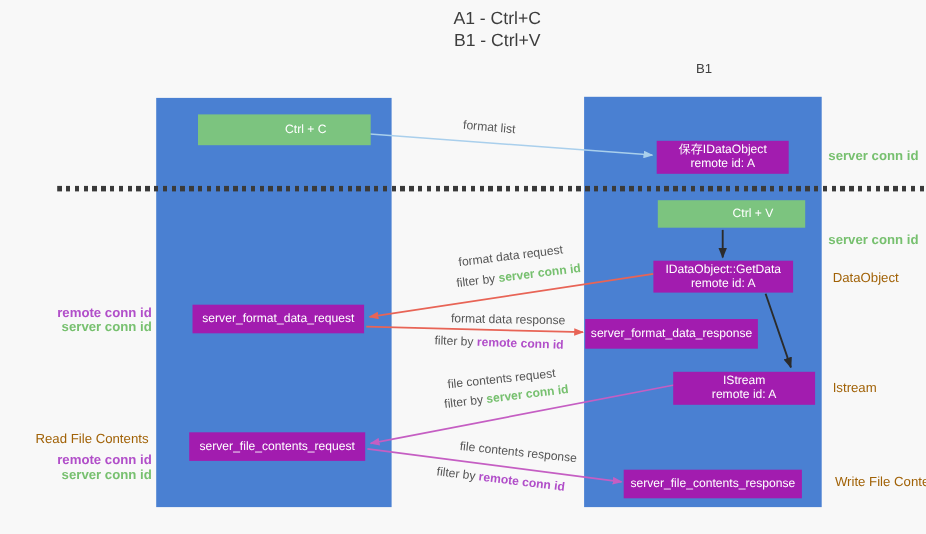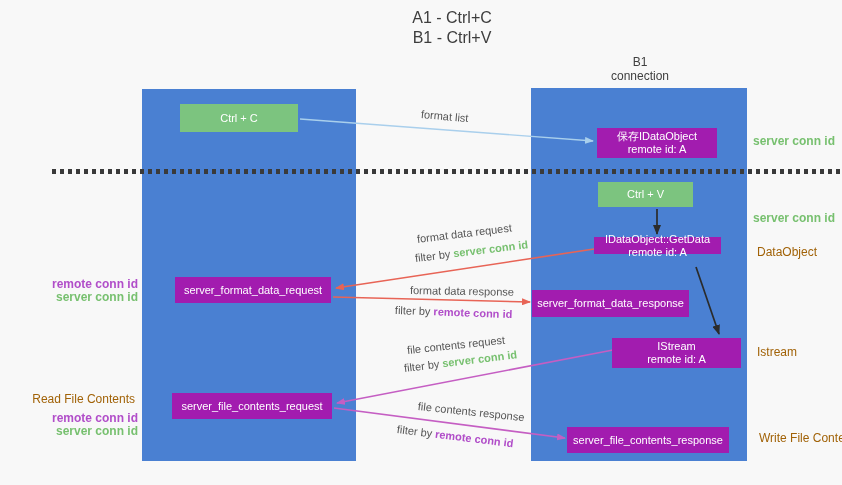--- a/index.html
+++ b/index.html
@@ -23,26 +23,26 @@
   #header-right{left:488px;top:55px;width:216px;}
 
   .dotted{position:absolute;left:8px;top:169px;width:816px;height:5px;
           background:repeating-linear-gradient(90deg,#3a3a3a 0 4px,transparent 4px 8px);}
 
   svg.arrows{position:absolute;left:0;top:0;pointer-events:none;}
 
   .node{position:absolute;display:flex;flex-direction:column;justify-content:center;
         align-items:center;color:#ffffff;font-size:11px;line-height:13px;text-align:center;
         white-space:nowrap;}
-  .green{background:#7cc47f;}
+  .green{background:#7cc47f;padding-left:39px;}
   .orange{background:#a21caf;}
   #node-ctrl-c{left:136px;top:104px;width:118px;height:28px;}
   #node-save{left:553px;top:128px;width:120px;height:30px;}
   #node-ctrl-v{left:554px;top:182px;width:95px;height:25px;}
-  #node-getdata{left:550px;top:237px;width:127px;height:17px;}
+  #node-getdata{left:550px;top:237px;width:127px;height:29px;}
   #node-format-request{left:131px;top:277px;width:156px;height:26px;}
   #node-format-response{left:488px;top:290px;width:157px;height:27px;}
   #node-istream{left:568px;top:338px;width:129px;height:30px;}
   #node-file-request{left:128px;top:393px;width:160px;height:26px;}
   #node-file-response{left:523px;top:427px;width:162px;height:26px;}
 
   .side-label{position:absolute;font-size:12px;white-space:nowrap;}
   .right-align{text-align:right;}
   .bold-green{color:#77c06f;font-weight:bold;}
   .bold-purple{color:#b14ec9;font-weight:bold;}
@@ -80,21 +80,20 @@
   <div class="title">
     <div>A1 - Ctrl+C</div>
     <div>B1 - Ctrl+V</div>
   </div>
 
   <div class="lane" id="lane-left"></div>
   <div class="lane" id="lane-right"></div>
 
   <div class="lane-header" id="header-right">
     <div>B1</div>
-    <div>connection</div>
   </div>
 
   <div class="dotted"></div>
 
   <svg class="arrows" width="842" height="485">
     <defs>
       <marker id="ah-blue" markerUnits="userSpaceOnUse" markerWidth="9" markerHeight="7" refX="8" refY="3.5" orient="auto">
         <path d="M0,0 L9,3.5 L0,7 Z" fill="#a9cfec"></path>
       </marker>
       <marker id="ah-black" markerUnits="userSpaceOnUse" markerWidth="10" markerHeight="8" refX="9" refY="4" orient="auto">

